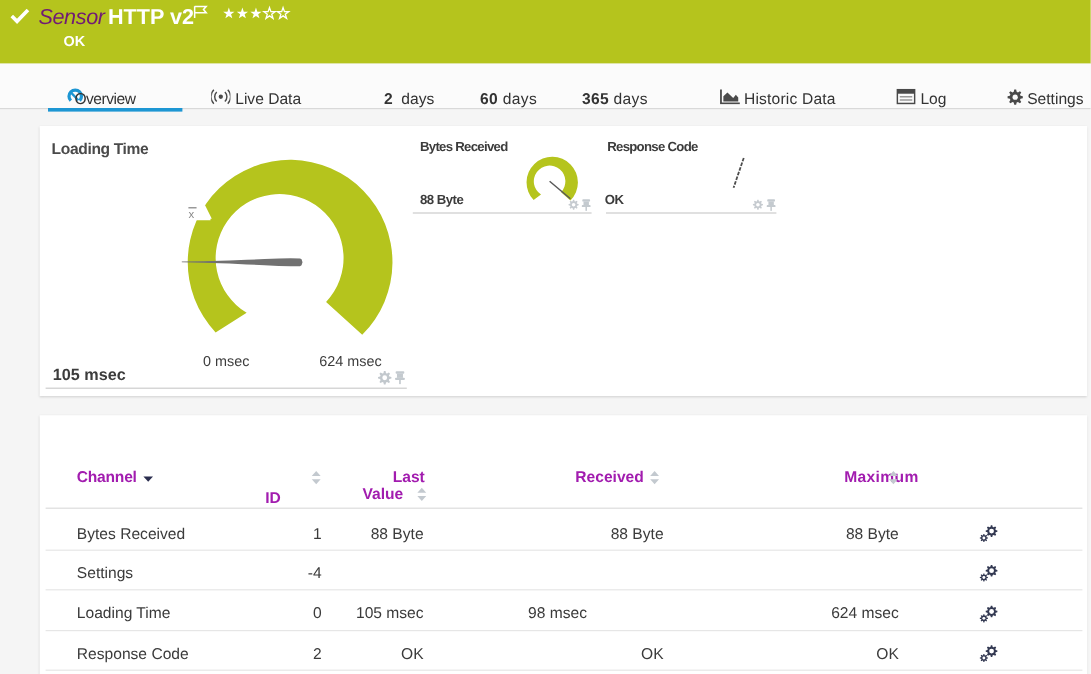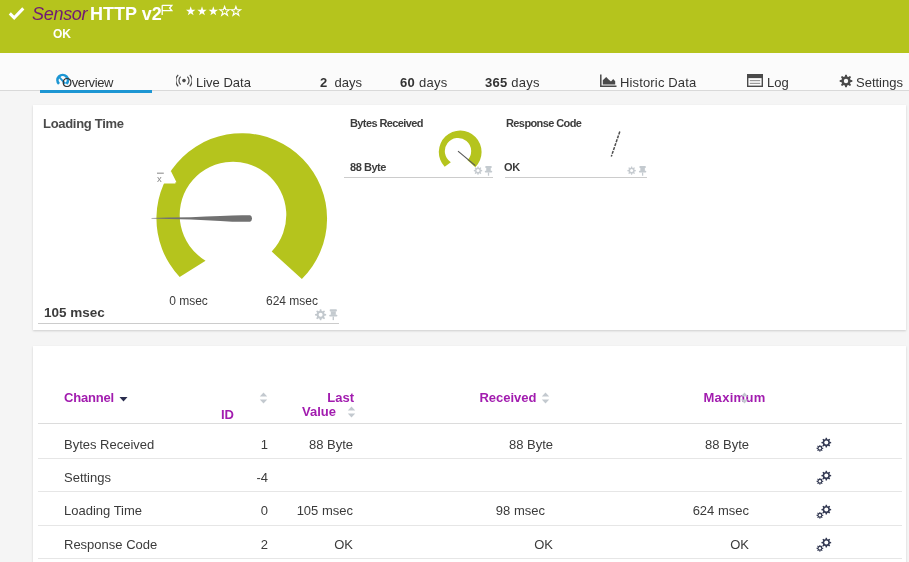--- a/index.html
+++ b/index.html
@@ -182,21 +182,21 @@
 <svg class="abs" style="left:812px;top:467px" width="24" height="20" viewBox="812 434 24 20">
       <polygon points="831.16,443.21 831.16,441.99 829.77,441.65 829.43,440.82 830.17,439.60 829.30,438.73 828.08,439.47 827.25,439.13 826.91,437.74 825.69,437.74 825.35,439.13 824.52,439.47 823.30,438.73 822.43,439.60 823.17,440.82 822.83,441.65 821.44,441.99 821.44,443.21 822.83,443.55 823.17,444.38 822.43,445.60 823.30,446.47 824.52,445.73 825.35,446.07 825.69,447.46 826.91,447.46 827.25,446.07 828.08,445.73 829.30,446.47 830.17,445.60 829.43,444.38 829.77,443.55" fill="#333952"></polygon>
       <circle cx="826.3" cy="442.6" r="2.0" fill="#ffffff"></circle>
       <polygon points="823.27,448.73 823.27,447.87 822.21,447.67 821.98,447.11 822.59,446.22 821.98,445.61 821.09,446.22 820.53,445.99 820.33,444.93 819.47,444.93 819.27,445.99 818.71,446.22 817.82,445.61 817.21,446.22 817.82,447.11 817.59,447.67 816.53,447.87 816.53,448.73 817.59,448.93 817.82,449.49 817.21,450.38 817.82,450.99 818.71,450.38 819.27,450.61 819.47,451.67 820.33,451.67 820.53,450.61 821.09,450.38 821.98,450.99 822.59,450.38 821.98,449.49 822.21,448.93" fill="#333952"></polygon>
       <circle cx="819.9" cy="448.3" r="1.2" fill="#ffffff"></circle>
     </svg>
 <div class="sep" style="top:491px"></div>
 <div class="rowtxt" style="left:64px;top:503px">Loading Time</div>
 <div class="rowtxt" style="left:200px;top:503px;width:68px;text-align:right">0</div>
 <div class="rowtxt" style="left:280px;top:503px;width:73px;text-align:right">105 msec</div>
-<div class="rowtxt" style="left:452px;top:503px;width:93px;text-align:right">98 msec</div>
+<div class="rowtxt" style="left:440px;top:503px;width:93px;">98 msec</div>
 <div class="rowtxt" style="left:660px;top:503px;width:89px;text-align:right">624 msec</div>
 <svg class="abs" style="left:812px;top:500.5px" width="24" height="20" viewBox="812 434 24 20">
       <polygon points="831.16,443.21 831.16,441.99 829.77,441.65 829.43,440.82 830.17,439.60 829.30,438.73 828.08,439.47 827.25,439.13 826.91,437.74 825.69,437.74 825.35,439.13 824.52,439.47 823.30,438.73 822.43,439.60 823.17,440.82 822.83,441.65 821.44,441.99 821.44,443.21 822.83,443.55 823.17,444.38 822.43,445.60 823.30,446.47 824.52,445.73 825.35,446.07 825.69,447.46 826.91,447.46 827.25,446.07 828.08,445.73 829.30,446.47 830.17,445.60 829.43,444.38 829.77,443.55" fill="#333952"></polygon>
       <circle cx="826.3" cy="442.6" r="2.0" fill="#ffffff"></circle>
       <polygon points="823.27,448.73 823.27,447.87 822.21,447.67 821.98,447.11 822.59,446.22 821.98,445.61 821.09,446.22 820.53,445.99 820.33,444.93 819.47,444.93 819.27,445.99 818.71,446.22 817.82,445.61 817.21,446.22 817.82,447.11 817.59,447.67 816.53,447.87 816.53,448.73 817.59,448.93 817.82,449.49 817.21,450.38 817.82,450.99 818.71,450.38 819.27,450.61 819.47,451.67 820.33,451.67 820.53,450.61 821.09,450.38 821.98,450.99 822.59,450.38 821.98,449.49 822.21,448.93" fill="#333952"></polygon>
       <circle cx="819.9" cy="448.3" r="1.2" fill="#ffffff"></circle>
     </svg>
 <div class="sep" style="top:524.5px"></div>
 <div class="rowtxt" style="left:64px;top:536.5px">Response Code</div>
 <div class="rowtxt" style="left:200px;top:536.5px;width:68px;text-align:right">2</div>

